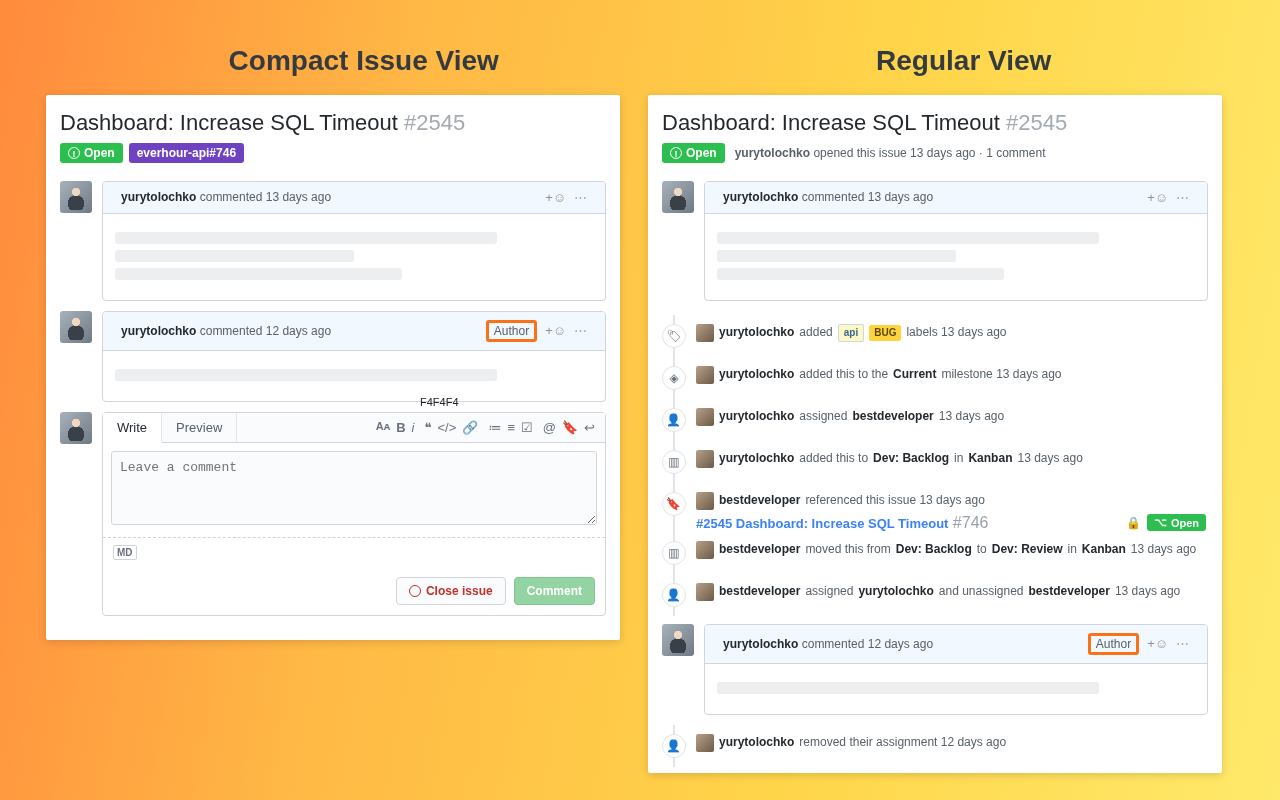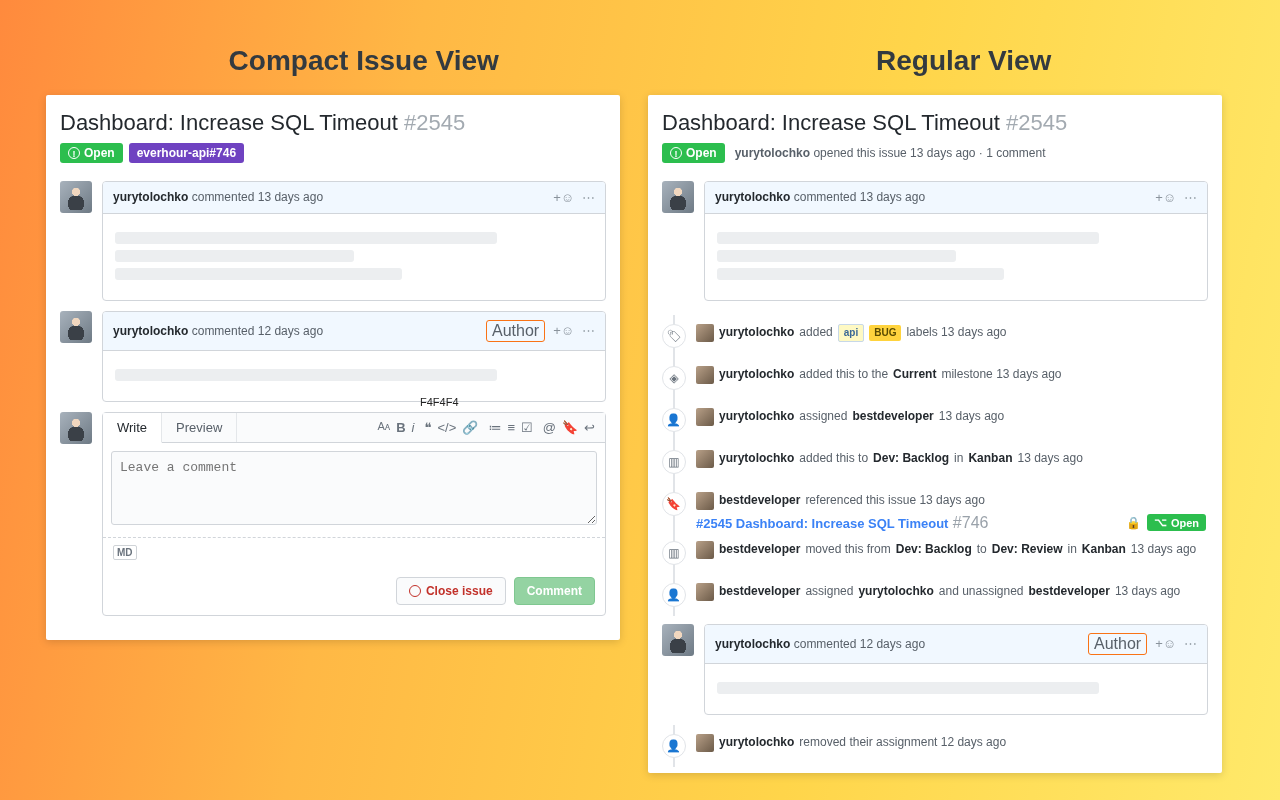--- a/index.html
+++ b/index.html
@@ -24,24 +24,24 @@
   .badge-api { background:#6f42c1; }
   .badge-open .excl { display:inline-block; width:12px; height:12px; border:1.5px solid #fff; border-radius:50%; font-size:9px; line-height:12px; text-align:center; }
   .meta-line { font-size:12px; color:#586069; }
   .meta-line b { font-weight:600; color:#586069; }
   .thread { margin-top:18px; }
   .row { display:flex; gap:10px; margin-bottom:10px; position:relative; }
   .avatar { width:32px; height:32px; background:linear-gradient(135deg,#a8b2bc 0%,#6e7a85 100%); border-radius:3px; flex:none; position:relative; overflow:hidden;}
   .avatar::after{content:"";position:absolute;inset:3px;background:radial-gradient(circle at 50% 30%, #f1d7bf 18%, transparent 19%), radial-gradient(circle at 50% 75%, #3a4047 35%, transparent 36%);}
   .avatar-sm { width:18px; height:18px; background:linear-gradient(135deg,#b8a088,#6b5a48); border-radius:2px; flex:none;}
   .comment-box { flex:1; border:1px solid #d1d5da; border-radius:4px; overflow:hidden; }
-  .comment-head { background:#f1f8ff; border-bottom:1px solid #d1d5da; padding:8px 10px; font-size:12px; color:#586069; display:flex; align-items:center; justify-content:space-between; }
+  .comment-head { background:#f1f8ff; border-bottom:1px solid #d1d5da; padding:8px 18px; font-size:12px; color:#586069; display:flex; align-items:center; justify-content:space-between; }
   .comment-head .u { font-weight:600; color:#24292e; }
   .comment-head .actions { display:flex; align-items:center; gap:8px; color:#8a939c; }
-  .author-badge { font-size:16px; border:1px solid #f97316; border-radius:3px; padding:1px 5px; color:#586069; }
+  .author-badge { font-size:12px; border:3px solid #f97316; border-radius:3px; padding:1px 5px; color:#586069; }
   .react-icon, .dots-icon { font-size:13px; color:#8a939c; cursor:pointer; }
   .comment-body { padding:12px 12px 14px; }
   .skel { background:#eceef0; border-radius:3px; height:12px; margin:6px 0; }
   .skel.w1{width:80%} .skel.w2{width:50%} .skel.w3{width:60%}
   .editor { flex:1; border:1px solid #d1d5da; border-radius:4px; background:#fff; }
   .tabs { display:flex; align-items:center; border-bottom:1px solid #d1d5da; position:relative; background:#fafbfc;}
   .tab { padding:7px 14px; font-size:13px; color:#586069; cursor:pointer; border-right:1px solid #e4e7ea; }
   .tab.active { background:#fff; border-bottom:1px solid #fff; margin-bottom:-1px; border-top-left-radius:4px; color:#24292e; }
   .toolbar { margin-left:auto; display:flex; gap:10px; padding:6px 10px; color:#6a737d; font-size:13px; }
   .toolbar .grp{display:flex;gap:6px}
@@ -134,21 +134,21 @@
 
       <div class="row" style="position:relative;">
         <div class="hex-overlay" style="top:-16px;left:360px">F4F4F4</div>
         <div class="avatar"></div>
         <div class="editor">
           <div class="tabs">
             <div class="tab active">Write</div>
             <div class="tab">Preview</div>
             <div class="toolbar">
               <div class="grp">
-                <span style="font-size:11px;font-weight:400">Aᴀ</span>
+                <span style="font-size:11px;font-weight:700">Aᴀ</span>
                 <span><b>B</b></span>
                 <span><i>i</i></span>
               </div>
               <div class="grp">
                 <span>❝</span>
                 <span>&lt;/&gt;</span>
                 <span>🔗</span>
               </div>
               <div class="grp">
                 <span>≔</span>

